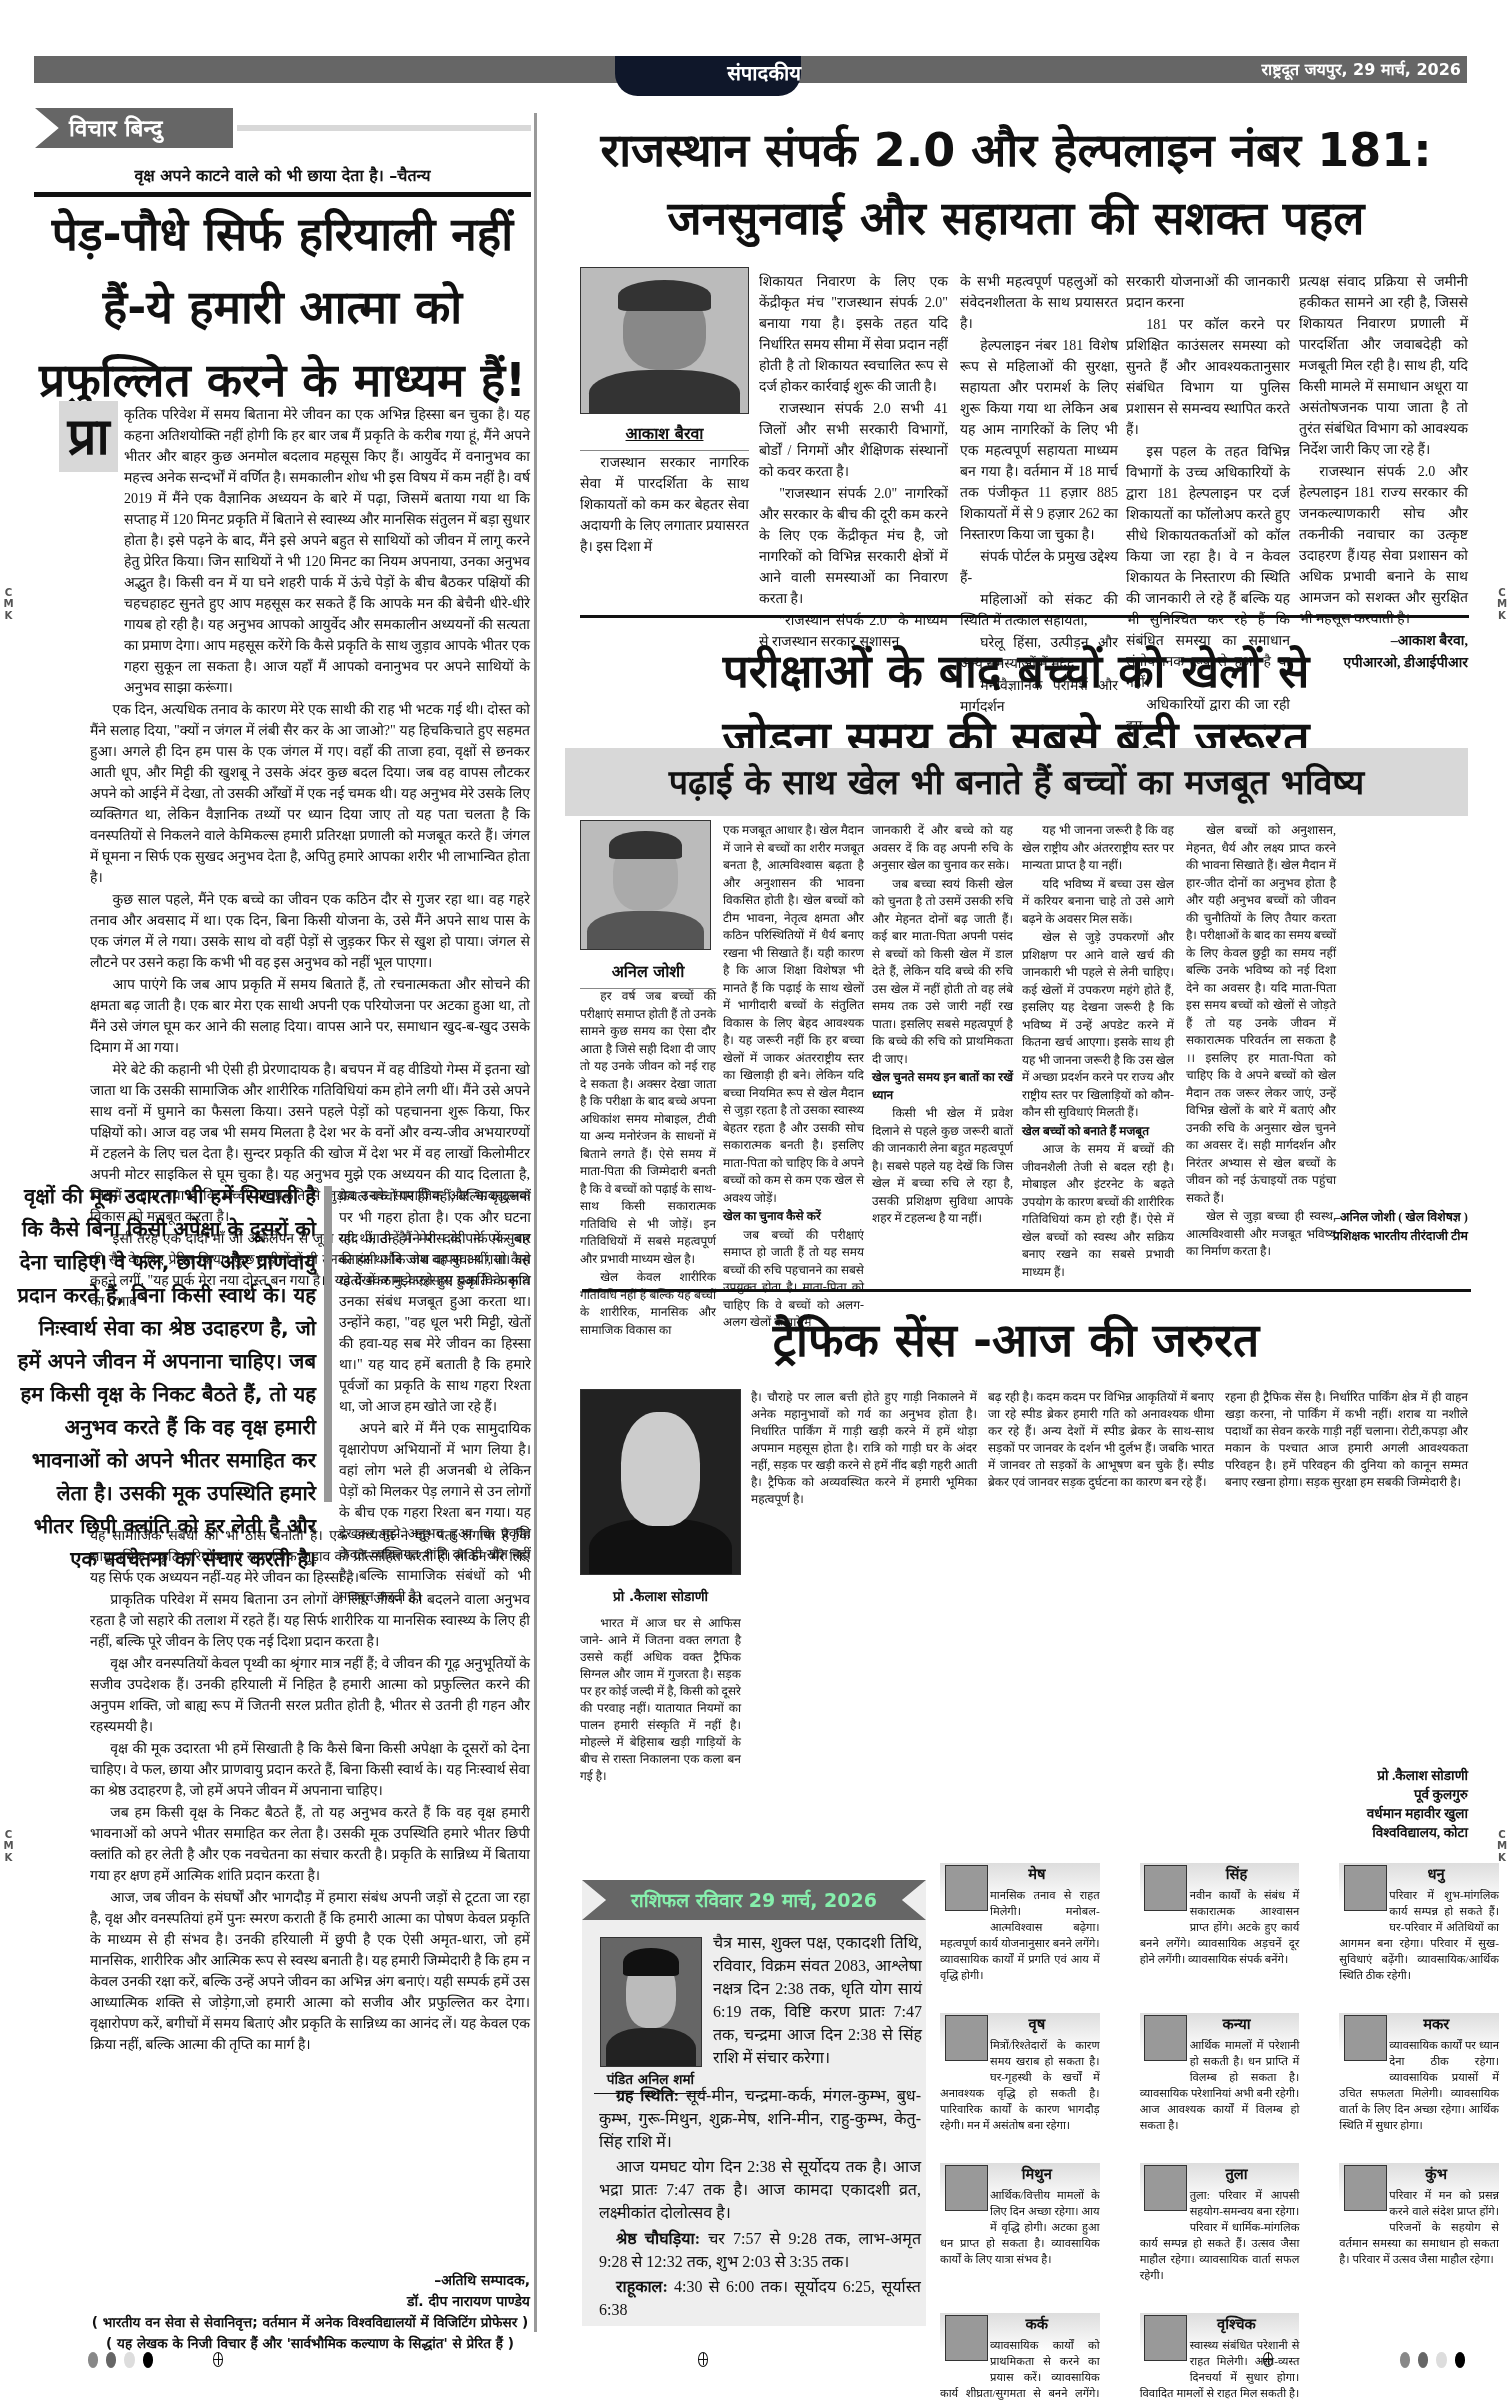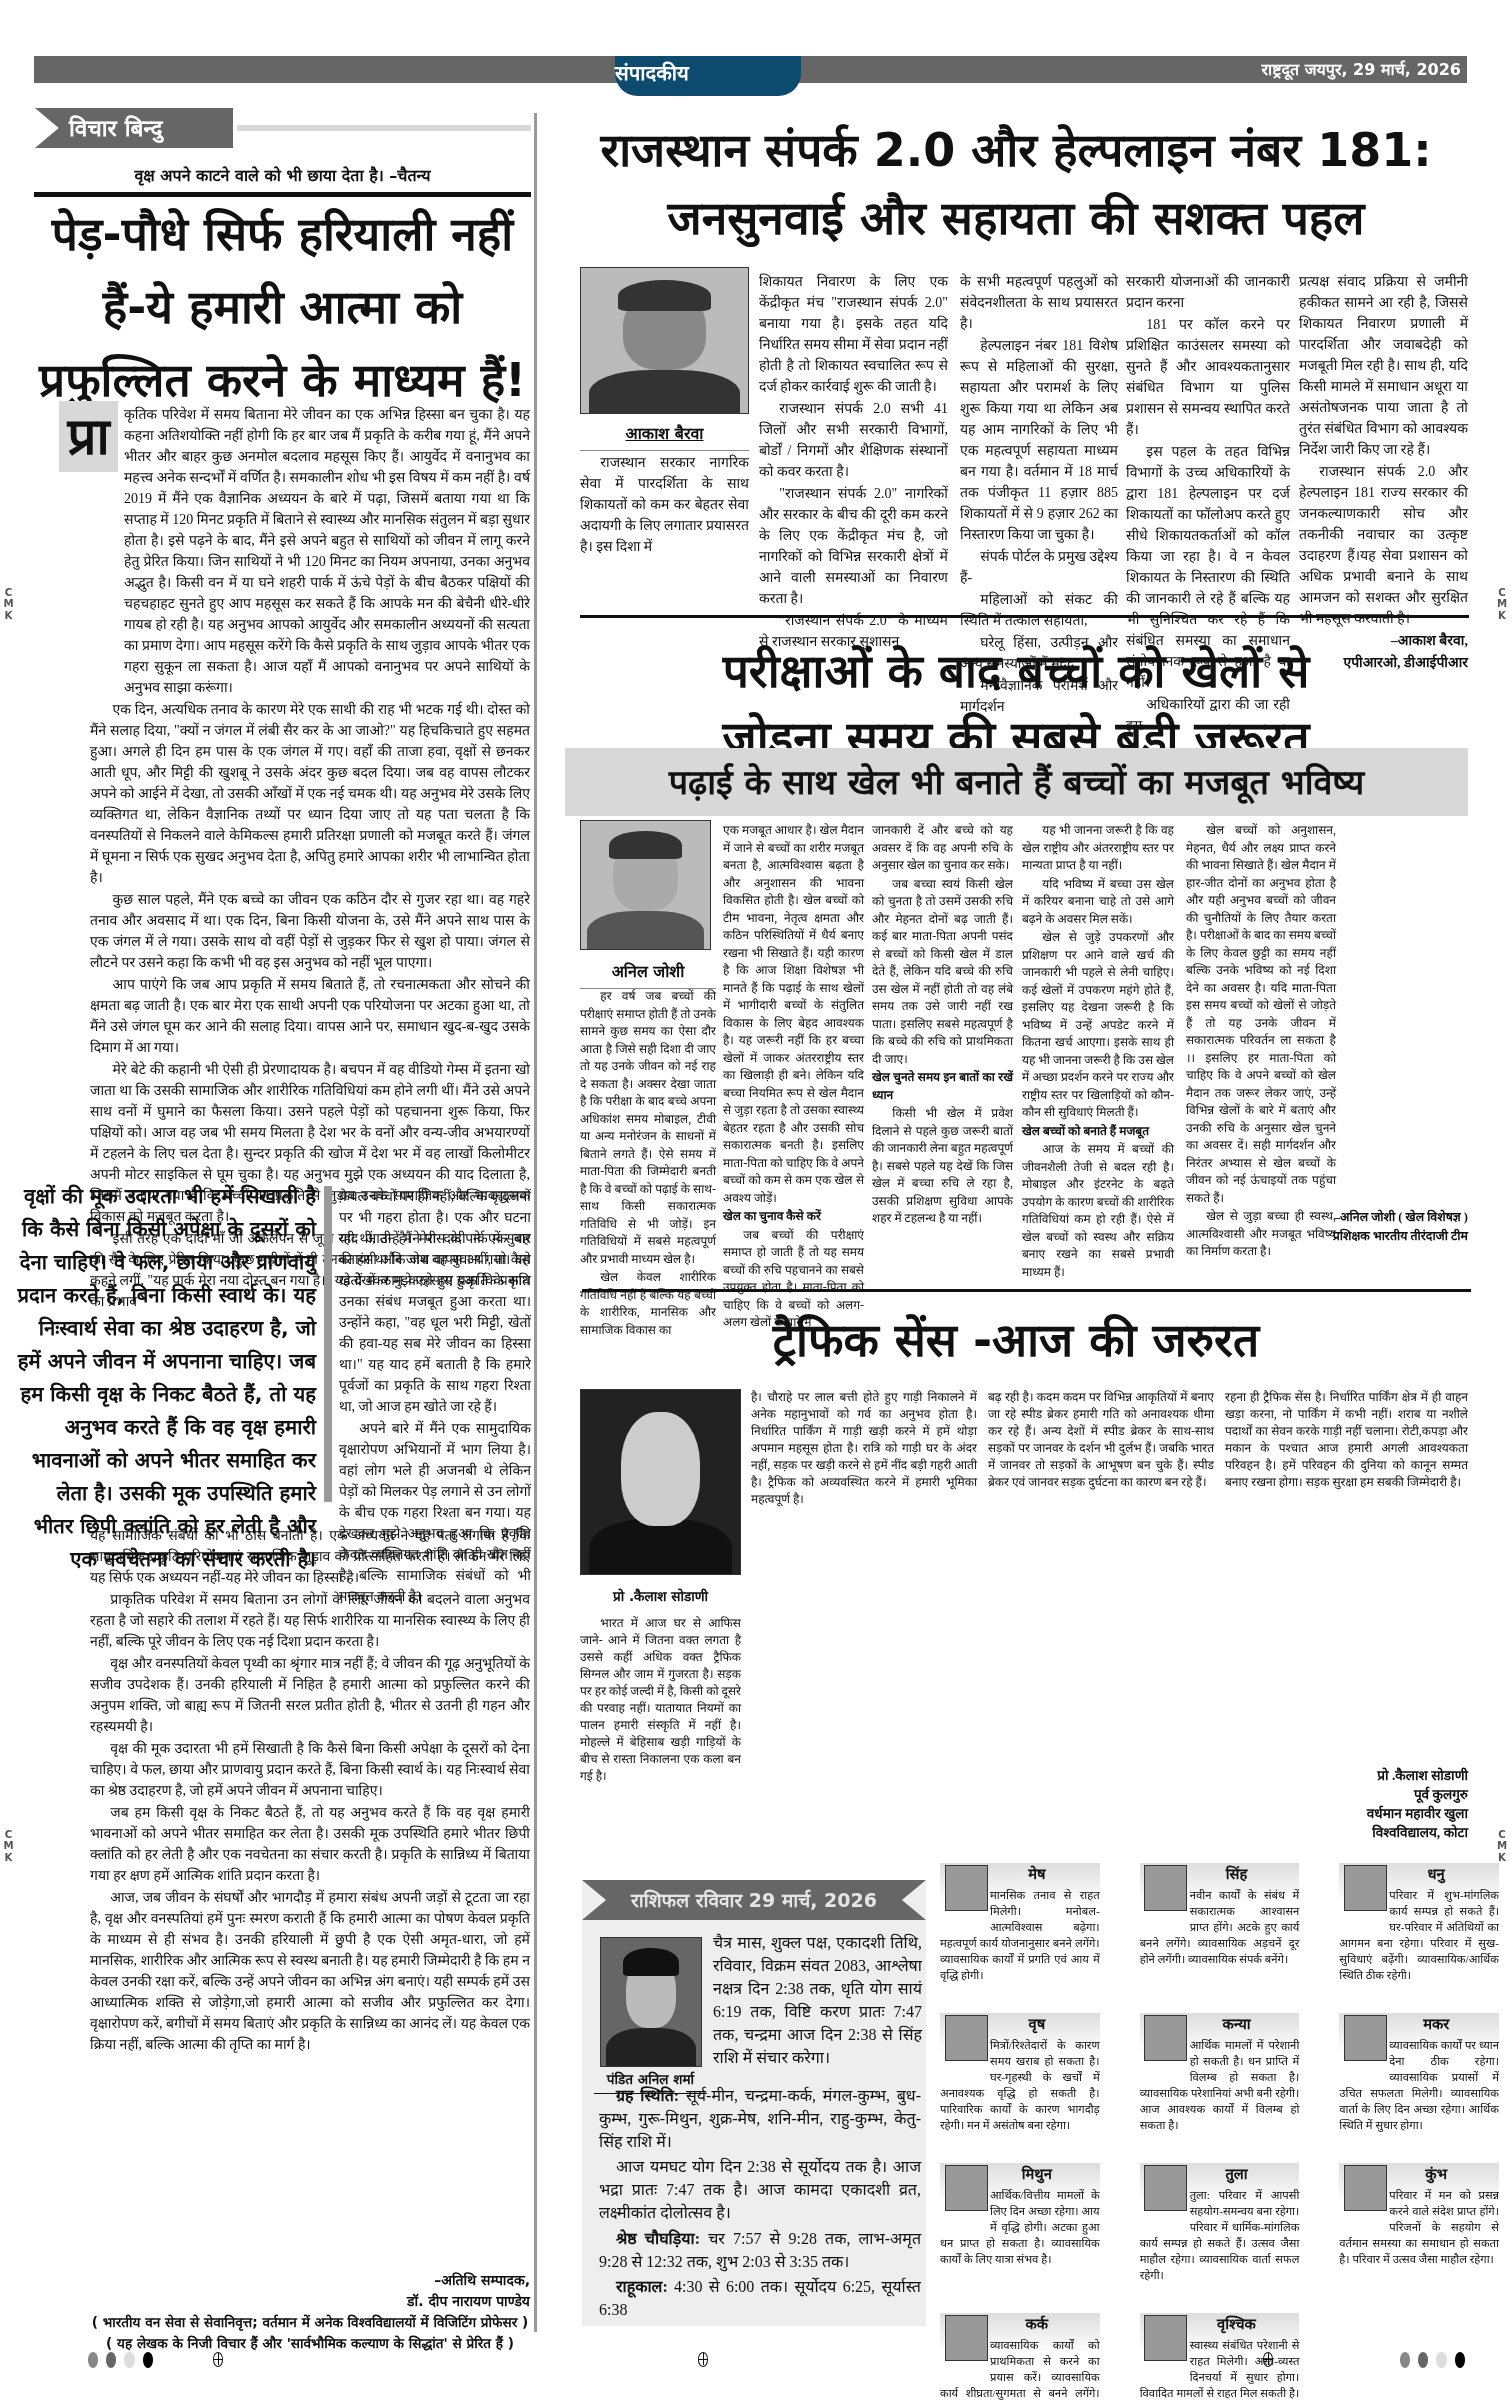--- a/index.html
+++ b/index.html
@@ -1,20 +1,20 @@
 <!DOCTYPE html>
 <html style="font-size:9px"><head>
 <meta charset="utf-8">
 <style>
   * { box-sizing: border-box; margin: 0; padding: 0; }
   body { width: 1512px; height: 2401px; background: #fff; font-family: "DejaVu Sans", sans-serif; color: #111; position: relative; overflow: hidden; }
   .abs { position: absolute; }
   
   .hdr-band { left: 34px; top: 56px; width: 1433px; height: 27px; background: #666; }
-  .hdr-tab { left: 615px; top: 56px; width: 186px; height: 40px; background: #0c4a6e; border-radius: 0 0 22.6px 22.6px; color: #fff; font-size: 20.3px; font-weight: bold; text-align: left; line-height: 34px; }
+  .hdr-tab { left: 615px; top: 56px; width: 186px; height: 40px; background: #0f172a; border-radius: 0 0 22.6px 22.6px; color: #fff; font-size: 20.3px; font-weight: bold; text-align: right; line-height: 34px; }
   .hdr-date { right: 51px; top: 56px; height: 40px; line-height: 27px; color: #fff; font-size: 16px; font-weight: bold; }
   
   .vichar-tab { left: 35px; top: 108px; width: 198px; height: 40px; background: #666; color: #fff; font-size: 22.6px; font-weight: bold; line-height: 40px; padding-left: 34px; clip-path: polygon(0 0,100% 0,100% 100%,0 100%,12% 50%); }
   .vichar-line { left: 237px; top: 125px; width: 294px; height: 5.6px; background: #d8d8d8; }
   .quote { left: 34px; top: 164px; width: 497px; text-align: center; font-size: 16px; font-weight: bold; }
   .rule-thick { height: 4.5px; background: #111; }
   .main-head { left: 34px; top: 198px; width: 497px; text-align: center; font-size: 46px; font-weight: bold; line-height: 73px; }
   .dropcap { left: 59px; top: 401px; width: 59px; height: 71px; background: #d8d8d8; font-size: 51px; font-weight: bold; text-align: center; line-height: 71px; }
   .body-text { font-family: "Liberation Serif", serif; font-size: 14px; line-height: 21px; text-align: justify; color: #111; }
   .left-body { left: 90px; top: 404px; width: 440px; }
@@ -36,21 +36,21 @@
   .caption-name { text-align: center; font-size: 16px; font-weight: bold; }
   .art-text p { text-indent: 20.3px; margin-bottom: 1.1px; }
   .art-text p.noind { text-indent: 0; }
   .art-text p.sign { text-align: right; font-weight: bold; text-indent: 0; }
   .art-text p.sub { font-weight: bold; text-indent: 0; }
   .art2-head { left: 553px; top: 638px; width: 926px; text-align: center; font-size: 46px; font-weight: bold; line-height: 67px; }
   .art2-sub { left: 565px; top: 748px; width: 903px; height: 68px; background: #d8d8d8; text-align: center; font-size: 34px; font-weight: bold; line-height: 68px; }
   .art3-head { left: 553px; top: 1304px; width: 926px; text-align: center; font-size: 46px; font-weight: bold; line-height: 73px; }
   
   .rashi-box { left: 582px; top: 1880px; width: 344px; height: 446px; background: #eee; }
-  .rashi-hdr { left: 582px; top: 1880px; width: 344px; height: 40px; background: #666; color: #e5e5e5; font-size: 19px; font-weight: bold; text-align: center; line-height: 40px; clip-path: polygon(0 0,100% 0,93% 50%,100% 100%,0 100%,7% 50%); }
+  .rashi-hdr { left: 582px; top: 1880px; width: 344px; height: 40px; background: #666; color: #86efac; font-size: 19px; font-weight: bold; text-align: center; line-height: 40px; clip-path: polygon(0 0,100% 0,93% 50%,100% 100%,0 100%,7% 50%); }
   .rashi-photo { left: 600px; top: 1937px; width: 102px; height: 130px; }
   .rashi-pname { left: 594px; top: 2069px; width: 113px; text-align: center; font-size: 13.6px; font-weight: bold; border-bottom: 1.1px solid #111; padding-bottom: 4.5px; }
   .panchang { left: 713px; top: 1931px; width: 209px; font-family: "Liberation Serif", serif; font-size: 16px; line-height: 23px; text-align: justify; }
   .panchang2 { left: 582px; top: 2084px; width: 339px; padding-left: 17px; font-family: "Liberation Serif", serif; font-size: 16px; line-height: 23px; text-align: justify; }
   .panchang2 p { text-indent: 17px; margin-bottom: 2.3px; }
   .panchang2 b { font-weight: bold; }
   .zgrid { left: 940px; top: 1863px; width: 559px; display: grid; grid-template-columns: repeat(3, 1fr); column-gap: 12.4px; row-gap: 11.3px; gap: 40px; }
   .zcard { position: relative; height: 110px; }
   .zcard .zhead { height: 40px; background: linear-gradient(#ddd, #fff); text-align: center; font-size: 14.7px; font-weight: bold; padding-left: 34px; line-height: 22.6px; }
   .zcard .zimg { position: absolute; left: 4.5px; top: 2.3px; width: 43px; height: 46px; background: #999; border: 1.1px solid #333; }

